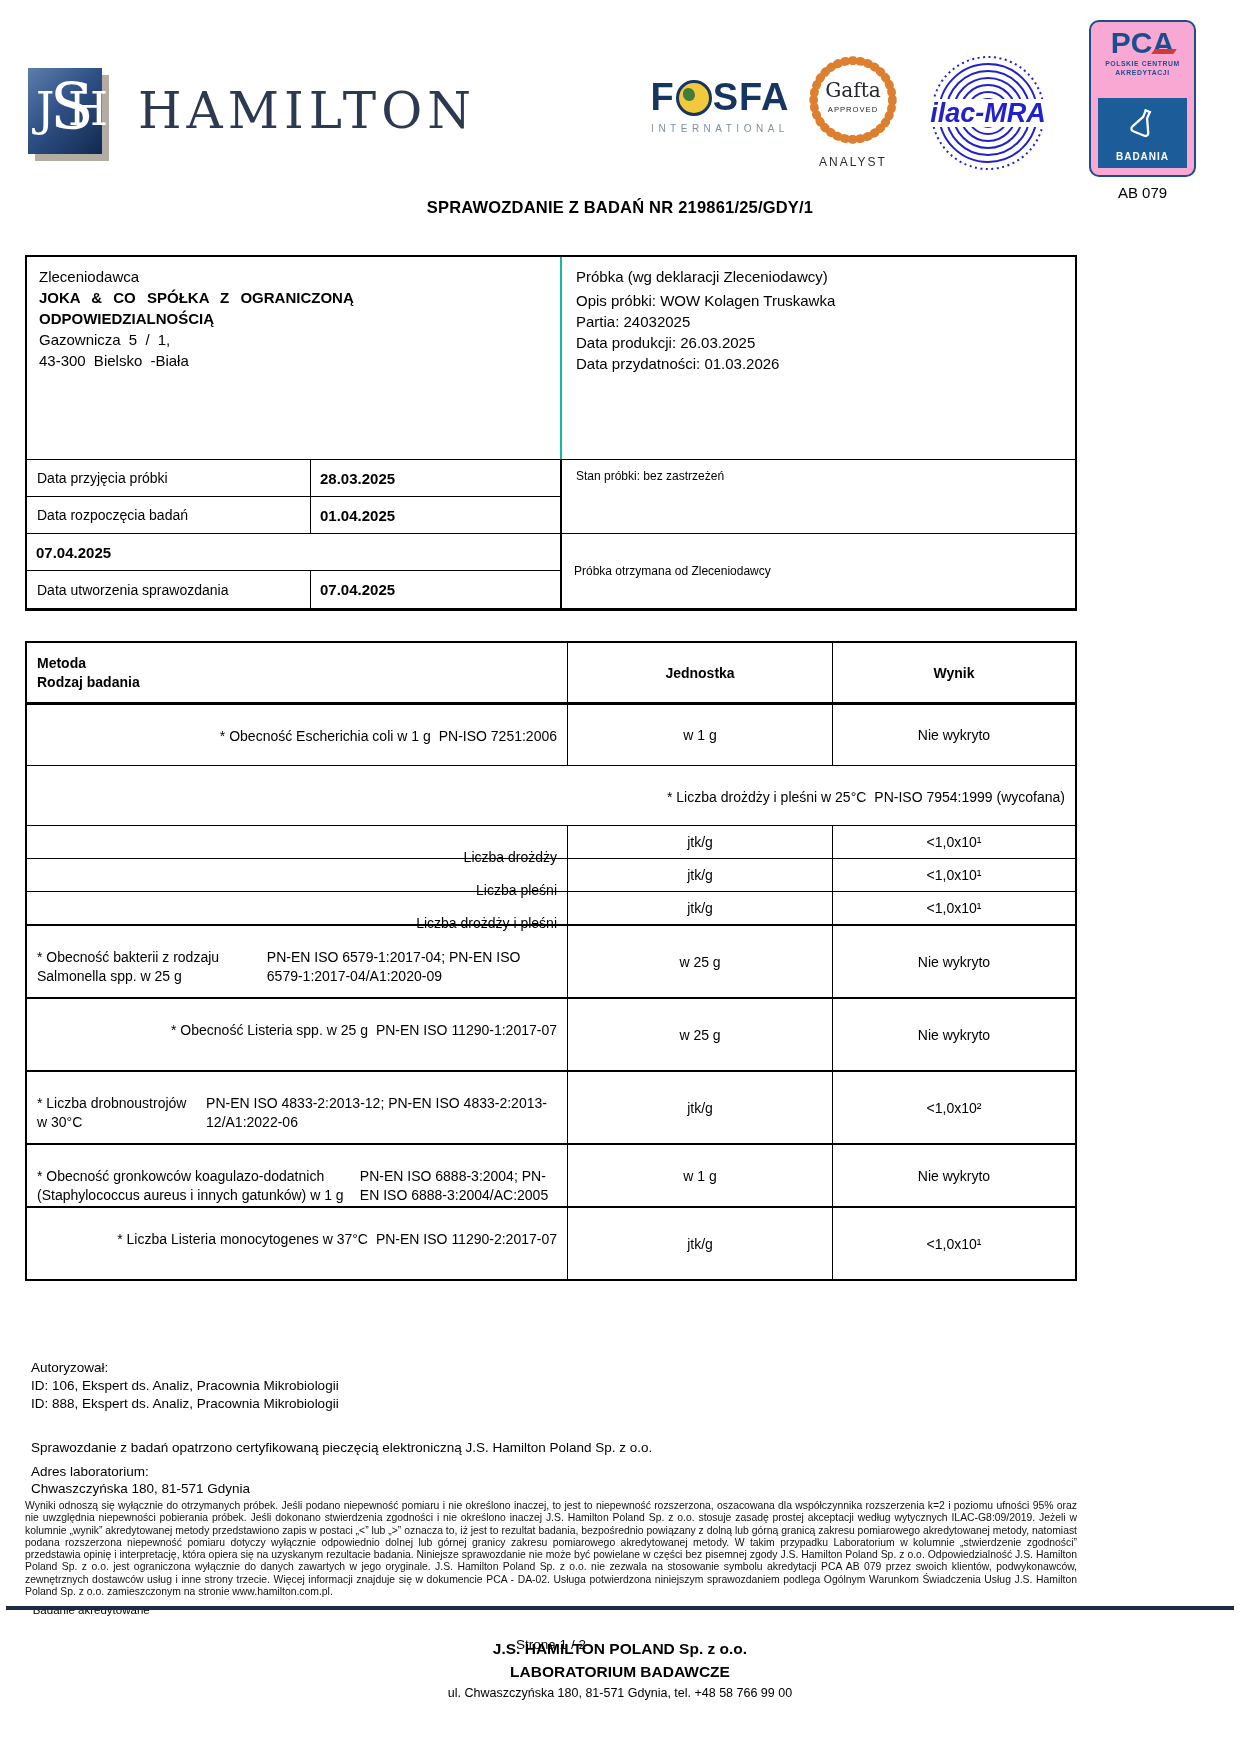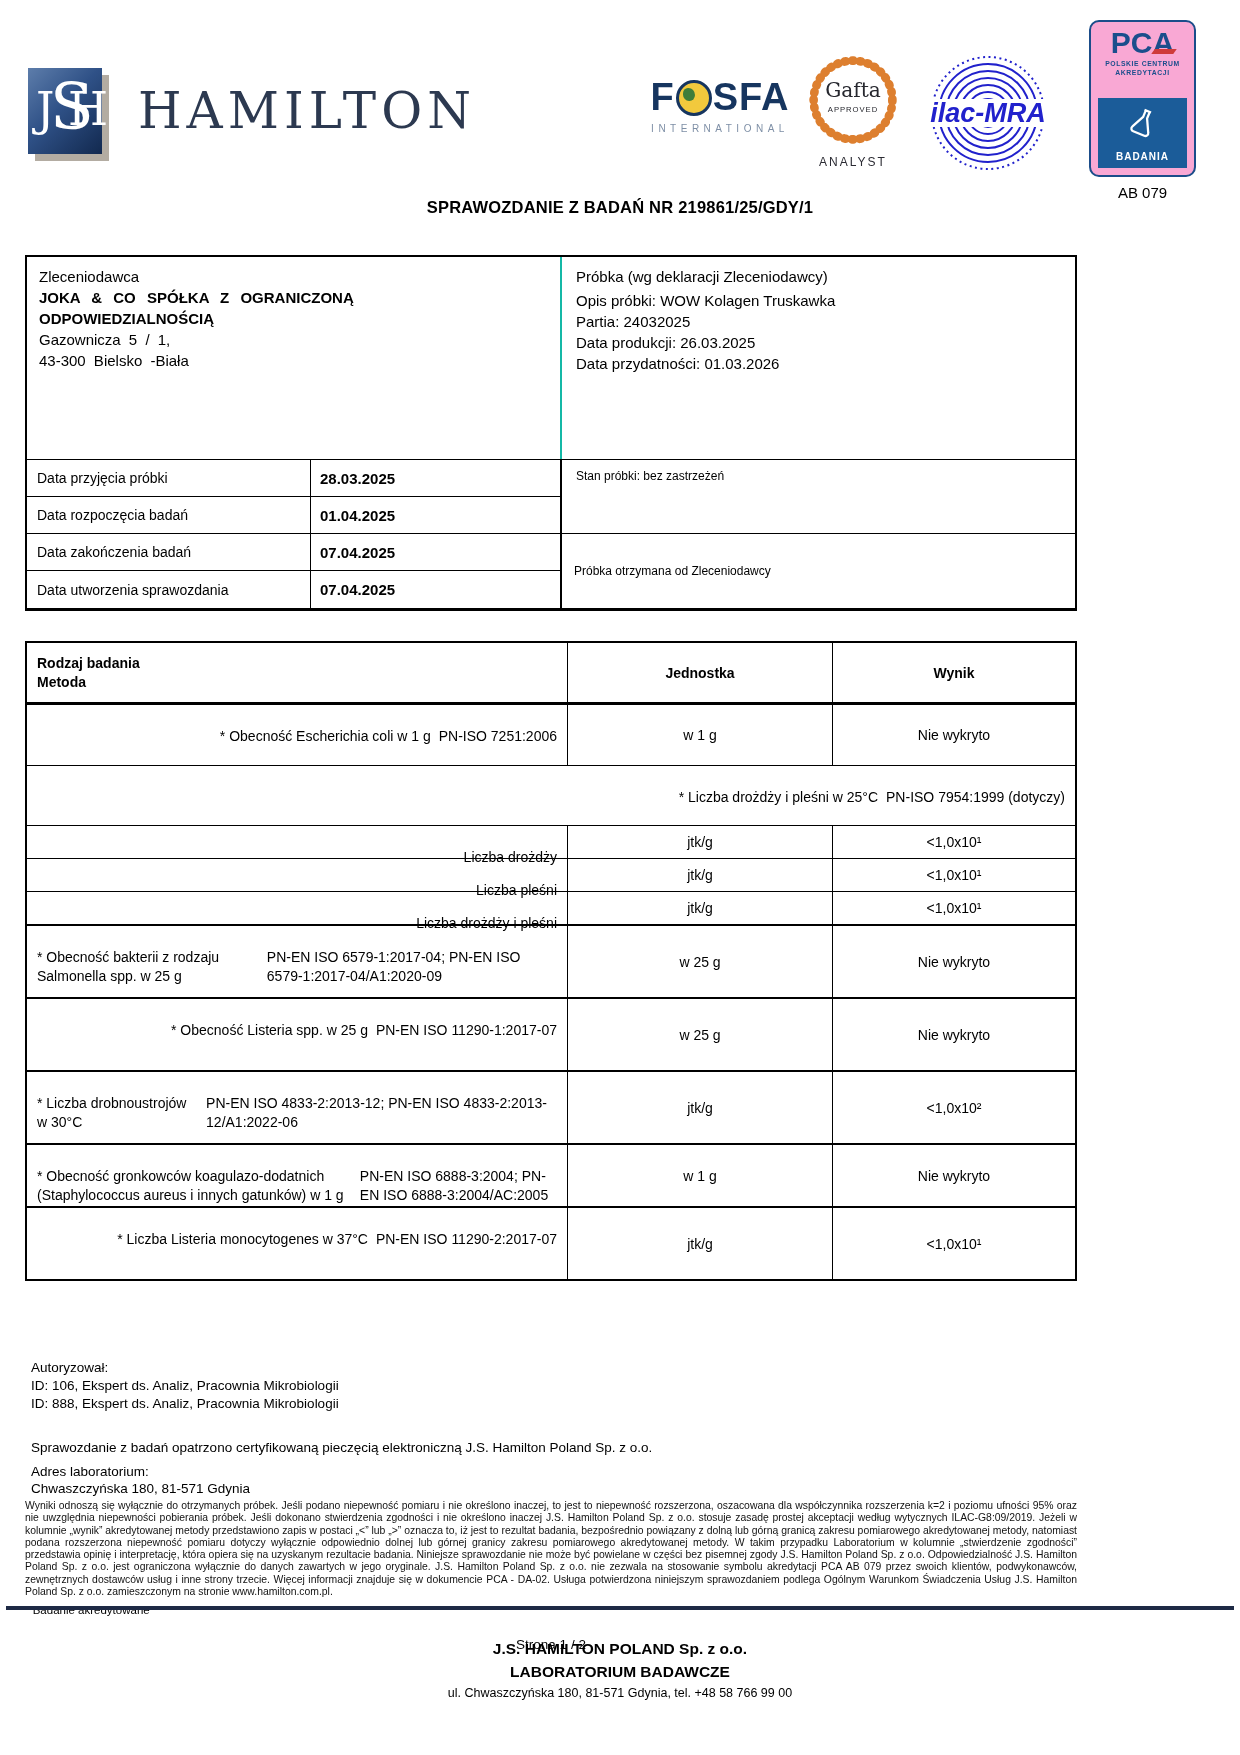--- a/index.html
+++ b/index.html
@@ -189,58 +189,57 @@
         <div class="dates-left">
           <div class="date-row">
             <div class="date-label">Data przyjęcia próbki</div>
             <div class="date-value">28.03.2025</div>
           </div>
           <div class="date-row">
             <div class="date-label">Data rozpoczęcia badań</div>
             <div class="date-value">01.04.2025</div>
           </div>
           <div class="date-row">
-            <div class="date-label">Data zakończenia badań</div>
             <div class="date-value">07.04.2025</div>
           </div>
           <div class="date-row">
             <div class="date-label">Data utworzenia sprawozdania</div>
             <div class="date-value">07.04.2025</div>
           </div>
         </div>
         <div class="dates-right">
           <div class="sample-state">Stan próbki: bez zastrzeżeń</div>
           <div class="sample-received">Próbka otrzymana od Zleceniodawcy</div>
         </div>
       </div>
     </div>
 
     <div class="results-table">
       <div class="res-header">
         <div class="rh-name">
+          <div>Metoda</div>
           <div>Rodzaj badania</div>
-          <div>Metoda</div>
         </div>
         <div class="rh-unit">Jednostka</div>
         <div class="rh-result">Wynik</div>
       </div>
 
       <div class="r-row first h60">
         <div class="rc-name">
           <div>* Obecność Escherichia coli w 1 g</div>
           <div class="method">PN-ISO 7251:2006</div>
         </div>
         <div class="rc-unit">w 1 g</div>
         <div class="rc-result">Nie wykryto</div>
       </div>
 
       <div class="r-row span h60">
         <div class="rc-name">
           <div>* Liczba drożdży i pleśni w 25°C</div>
-          <div class="method">PN-ISO 7954:1999 (dotyczy)</div>
+          <div class="method">PN-ISO 7954:1999 (wycofana)</div>
         </div>
       </div>
 
       <div class="r-row h33">
         <div class="rc-name">
             <div>Liczba drożdży</div>
           </div>
         <div class="rc-unit">jtk/g</div>
         <div class="rc-result">&lt;1,0x10¹</div>
       </div>

